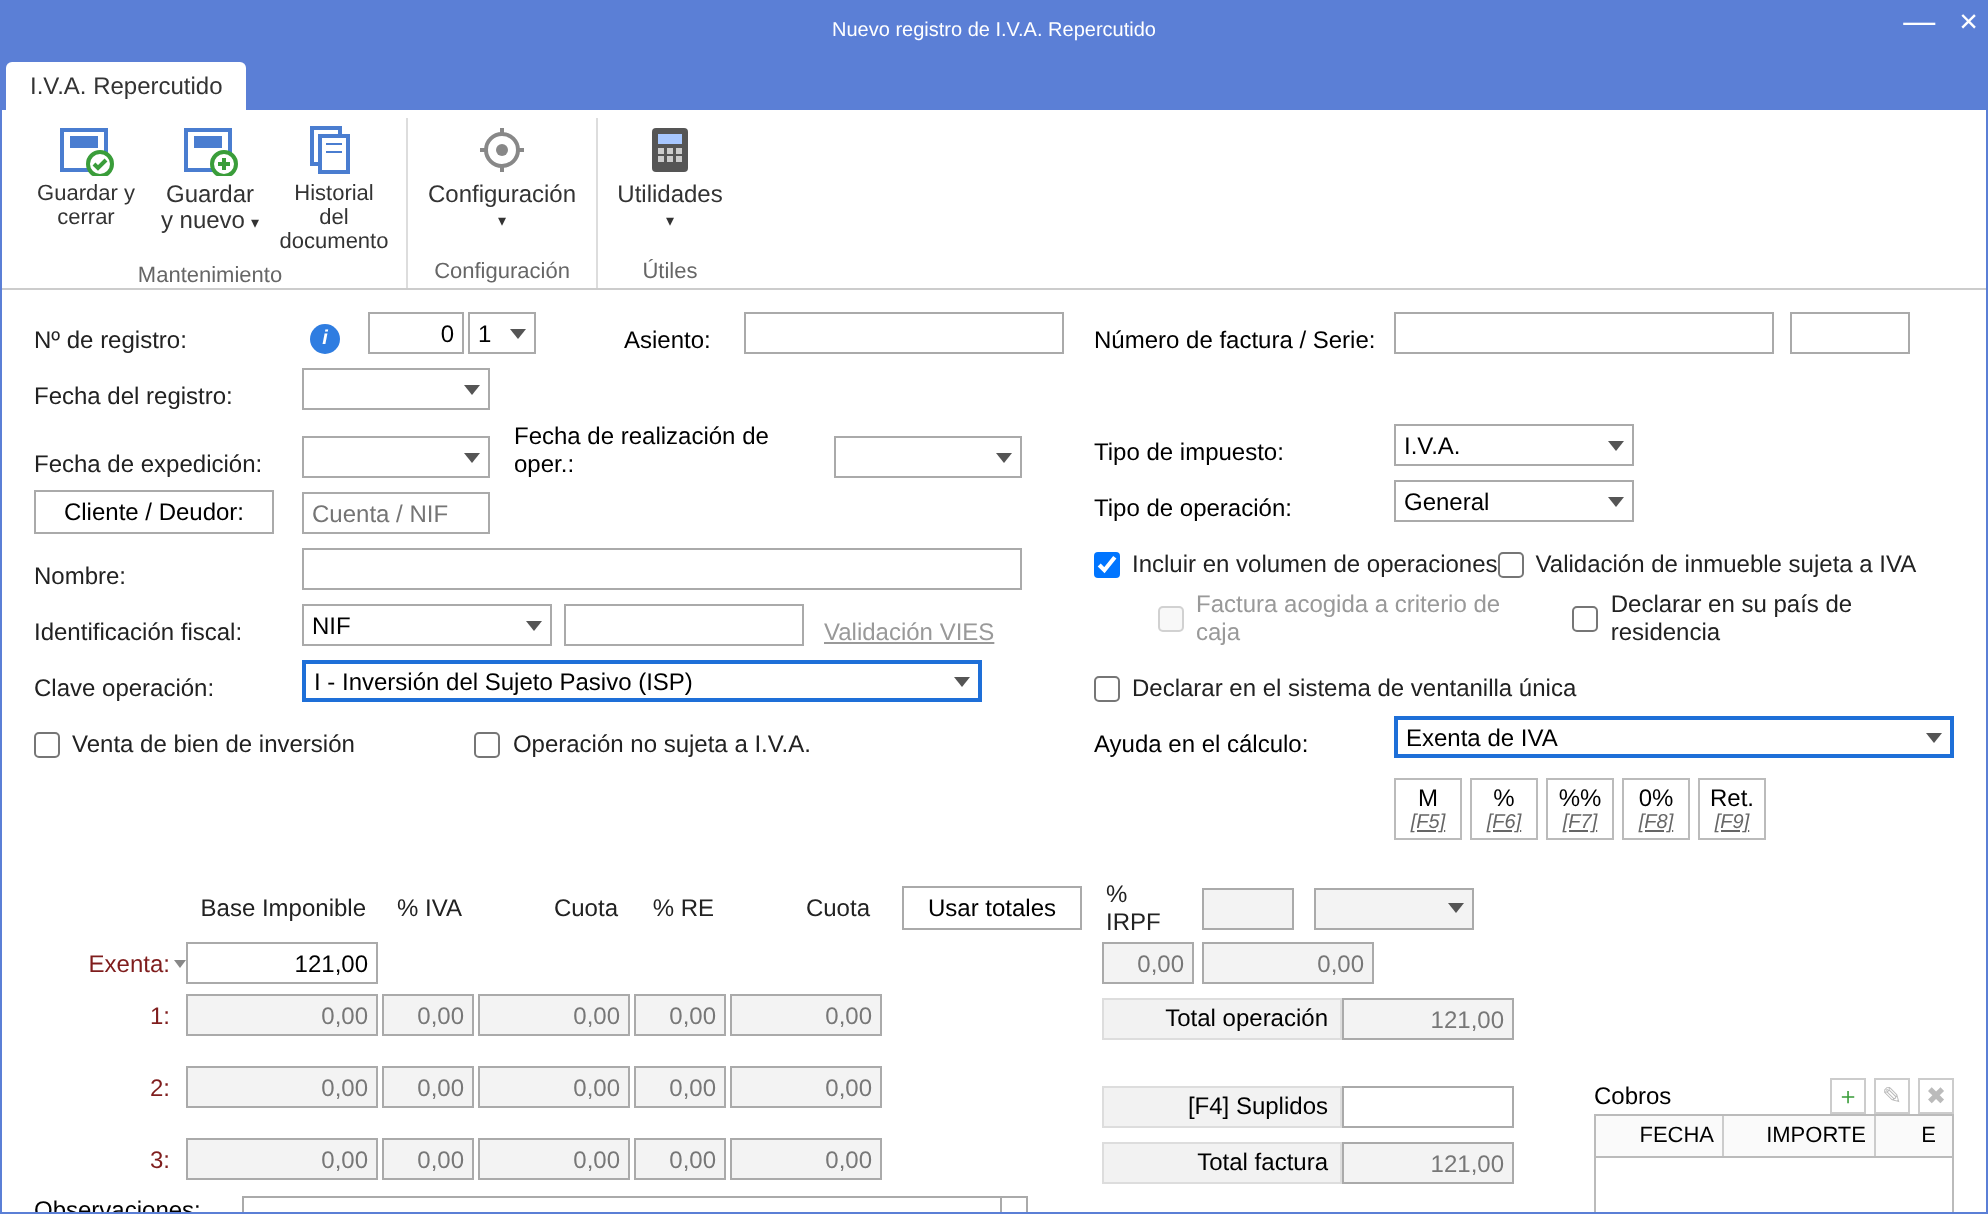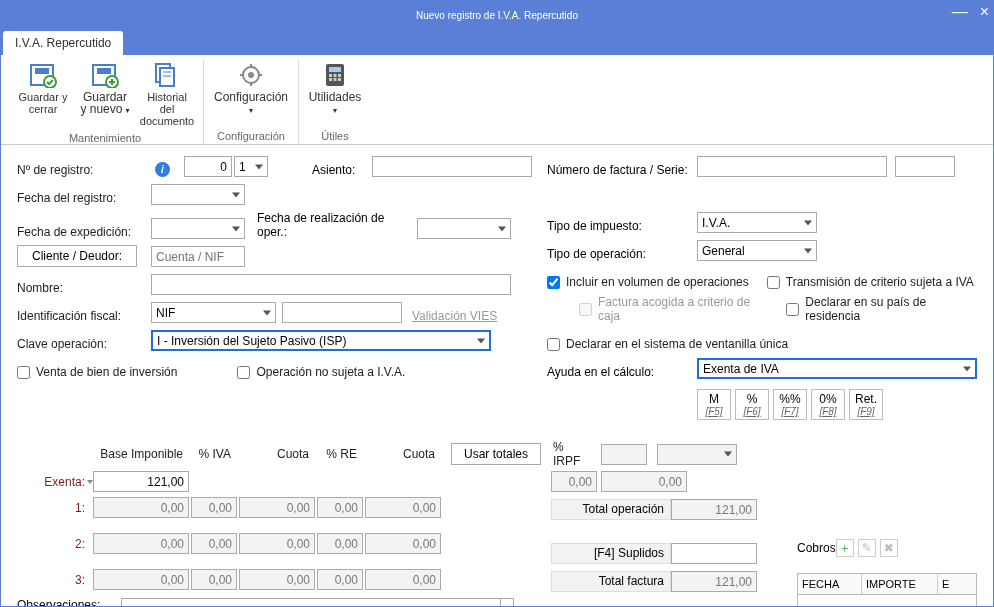--- a/index.html
+++ b/index.html
@@ -44,26 +44,26 @@
 .grid-head .h { text-align: right; padding-right: 6px; color: #222; }
 .grid-row { display: flex; gap: 2px; align-items: center; margin-top: 3px; }
 .grid-row .rlabel { width: 74px; text-align: right; padding-right: 6px; color: #7f1d1d; position: relative; }
 .grid-row .rlabel.sel-like::after{ content: ""; position: absolute; right: -2px; top: 50%; width: 0; height: 0; border-left: 3px solid transparent; border-right: 3px solid transparent; border-top: 4px solid #888; transform: translateY(-50%); }
 .irpf-block { display: flex; gap: 4px; align-items: center; }
 .totals { margin-top: 6px; }
 .totals .trow { display: flex; align-items: center; margin-top: 4px; }
 .totals .tlabel { width: 120px; text-align: right; padding-right: 6px; background: #f2f2f2; border: 1px solid #ddd; height: 21px; line-height: 19px; }
 .totals .tval { width: 86px; }
 .cobros-panel { position: absolute; right: 16px; top: 394px; width: 180px; }
-.cobros-head { display: flex; align-items: center; margin-bottom: 16px; }
+.cobros-head { display: flex; align-items: center; justify-content: space-between; margin-bottom: 0; }
 .cobros-icons { display: flex; gap: 4px; }
 .cobros-icons span { width: 18px; height: 18px; border: 1px solid #ccc; display: inline-flex; align-items: center; justify-content: center; cursor: pointer; font-size: 12px; }
 .cobros-table { border: 1px solid #bbb; height: 120px; }
 .cobros-table .thead { display: flex; border-bottom: 1px solid #bbb; background: #fafafa; }
-.cobros-table .th { padding: 4px 4px; border-right: 1px solid #ccc; text-align: left; font-size: 11px; }
+.cobros-table .th { padding: 4px 4px; border-right: 1px solid #ccc; text-align: right; font-size: 11px; }
 .footer-btns { position: absolute; bottom: 12px; right: 210px; display: flex; gap: 14px; }
 .link { color: #2f65c0; text-decoration: underline; cursor: pointer; }
 textarea.obs { border: 1px solid #aaa; resize: none; height: 40px; width: 380px; padding: 2px 4px; }
 .obs-row { display:flex; align-items:flex-start; margin-top:6px; }
 .obs-spin { width:14px; display:flex; flex-direction:column; margin-left:-1px;}
 .obs-spin div{ border:1px solid #aaa; height:20px; display:flex; align-items:center; justify-content:center; font-size:8px; color:#555; cursor:pointer;}
 </style>
 </head>
 <body>
 
@@ -237,28 +237,28 @@
       <div class="sel" style="width:120px">
           <span>I.V.A.</span>
         </div>
     </div>
     <div class="row">
       <div style="width:150px">Tipo de operación:</div>
       <div class="sel" style="width:120px">
           <span>General</span>
         </div>
     </div>
-    <div class="row" style="gap:18px">
+    <div class="row" style="">
       <label class="chk">
           <input type="checkbox" checked="" style="">
           <span>Incluir en volumen de operaciones</span>
         </label>
       <label class="chk">
           <input type="checkbox" style="">
-          <span>Transmisión de criterio sujeta a IVA</span>
+          <span>Validación de inmueble sujeta a IVA</span>
         </label>
     </div>
     <div class="row" style="gap:18px">
       <label class="chk disabled">
           <input type="checkbox" disabled="" style="">
           <span>Factura acogida a criterio de caja</span>
         </label>
       <label class="chk">
           <input type="checkbox" style="">
           <span>Declarar en su país de residencia</span>

